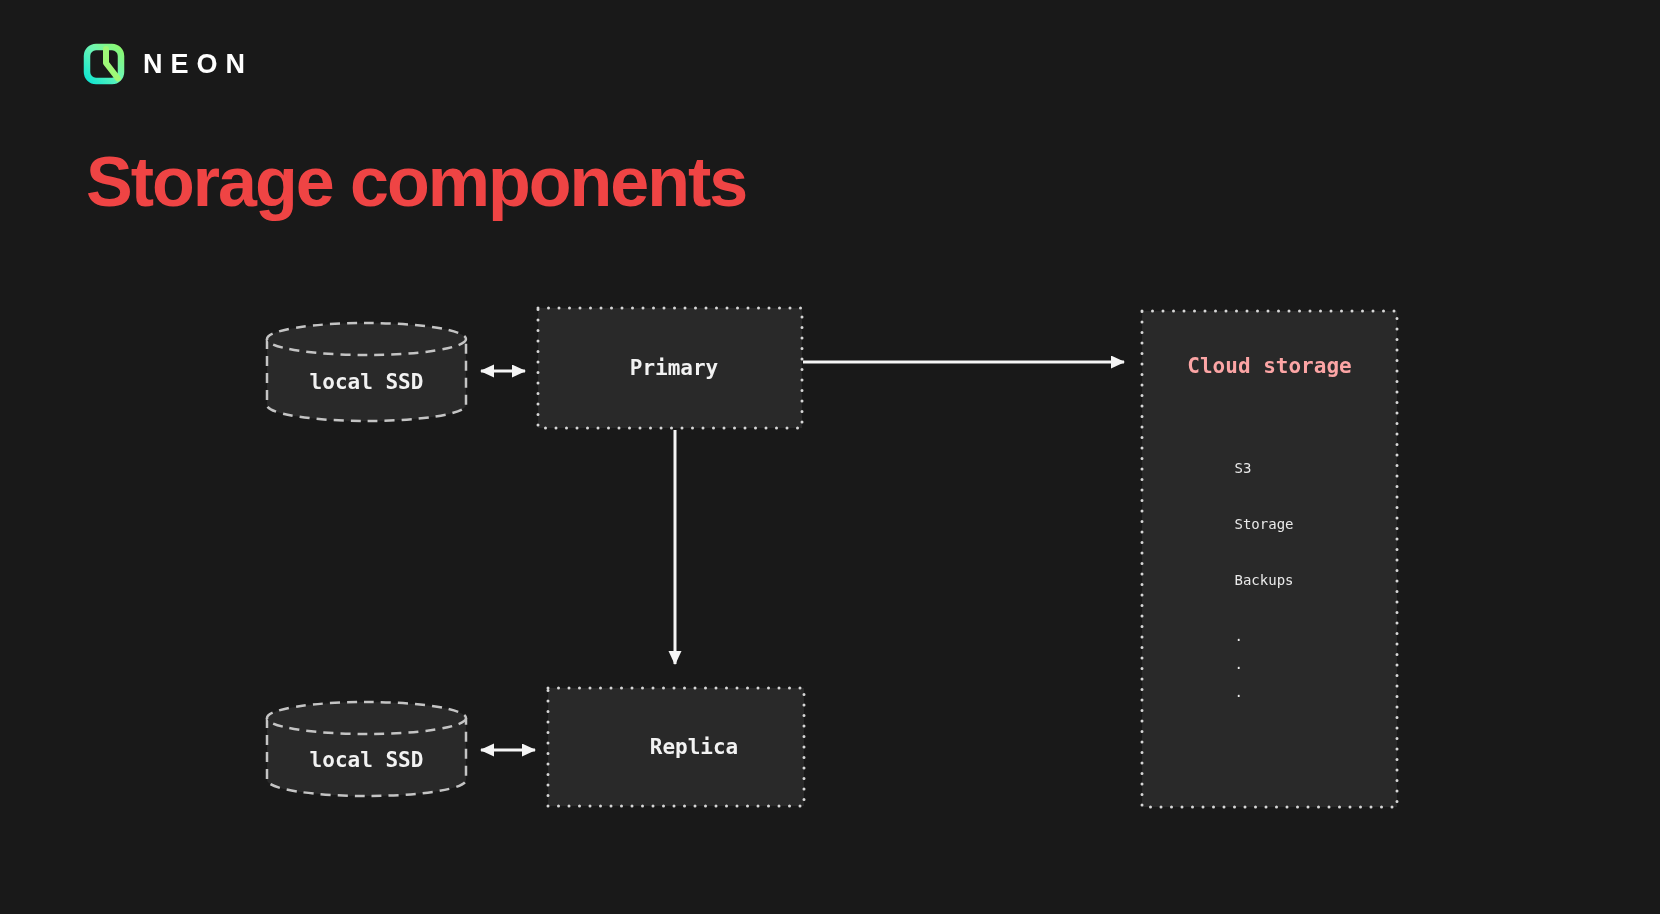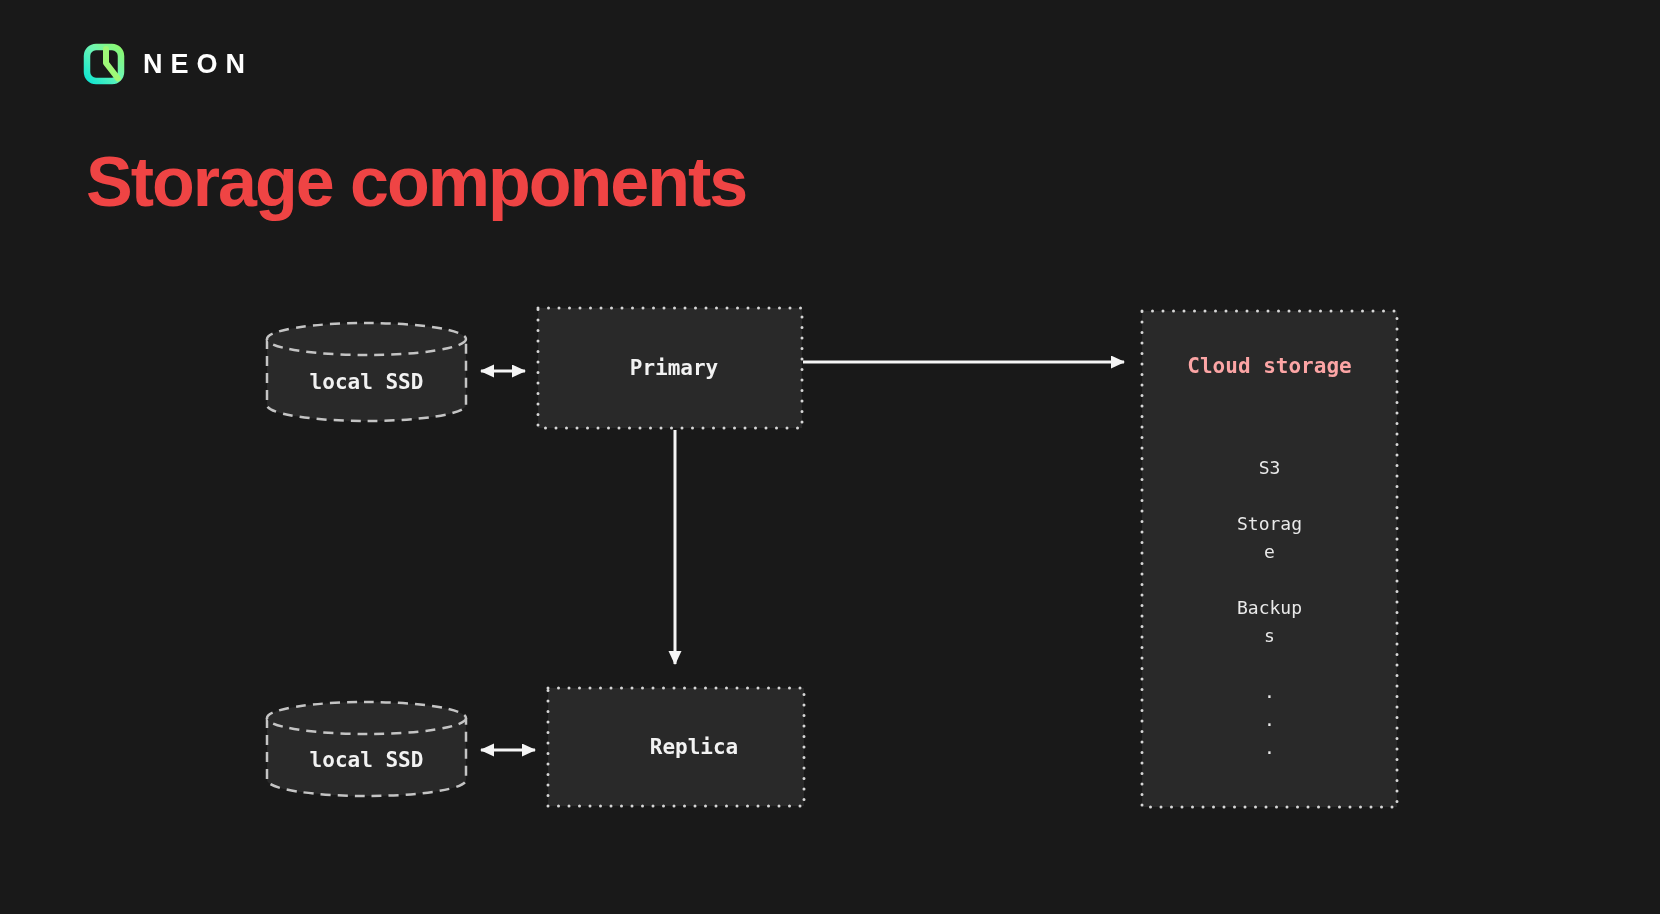--- a/index.html
+++ b/index.html
@@ -73,23 +73,23 @@
     text-align: center;
     font-family: "DejaVu Sans Mono", "Liberation Mono", monospace;
     font-weight: bold;
     font-size: 21px;
     line-height: 27px;
     color: #fca5a5;
   }
   .cloud-items {
     width: 70px;
     margin: 74px auto 0 auto;
-    text-align: center;
+    text-align: left;
     font-family: "DejaVu Sans Mono", "Liberation Mono", monospace;
-    font-size: 18px;
+    font-size: 14px;
     line-height: 28px;
     color: #e9e9e9;
   }
   .cloud-item {
     margin-bottom: 28px;
     overflow-wrap: anywhere;
     word-break: break-all;
   }
   .cloud-dot { line-height: 28px; }
 </style>

